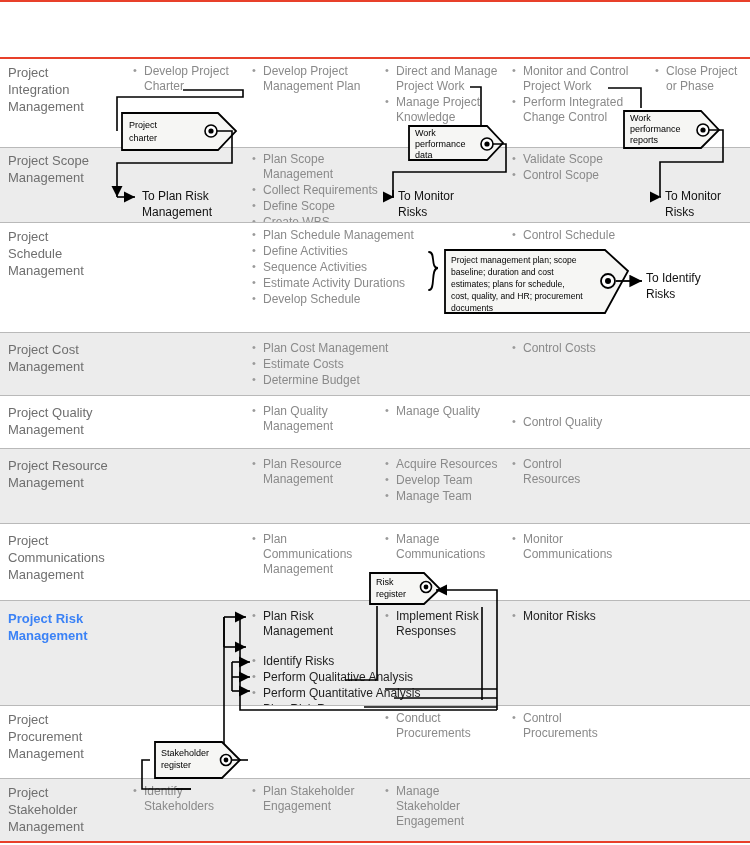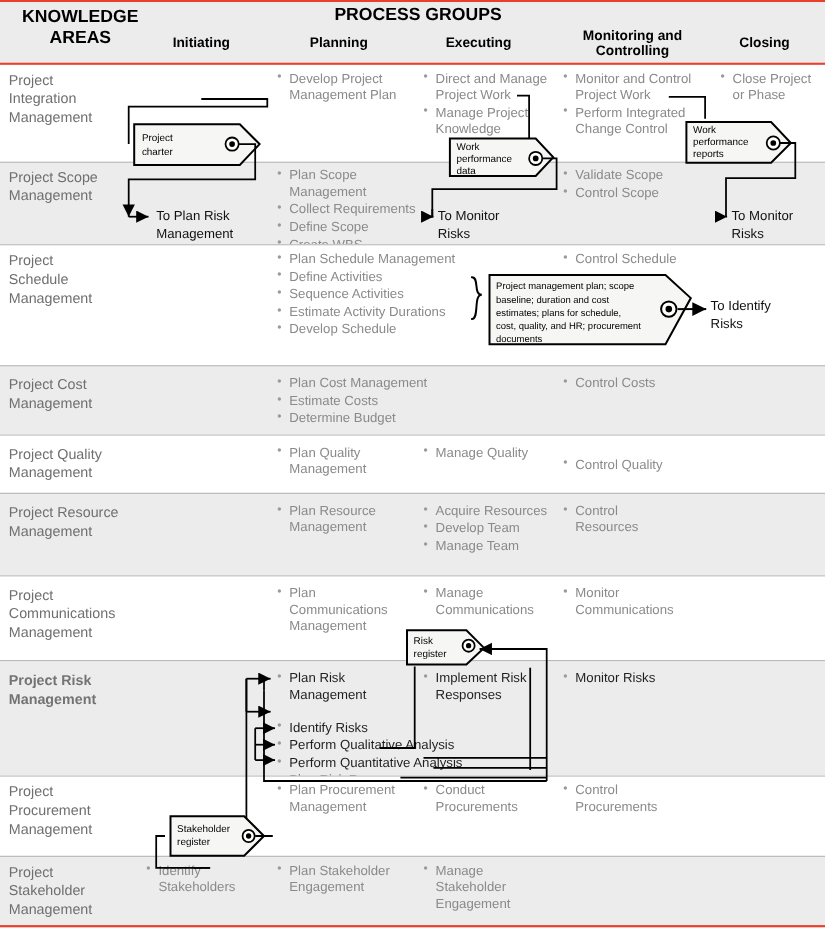--- a/index.html
+++ b/index.html
@@ -18,21 +18,21 @@
   .hdr-col{position:absolute;top:30px;font-size:12.5px;font-weight:bold;color:#000;
            text-align:center;line-height:14px;}
 
   
   .row{position:absolute;left:0;width:750px;}
   .row.shade{background:#ececec;}
   .row.plain{background:#ffffff;}
   .row-sep{position:absolute;left:0;width:750px;height:1px;background:#b9b9b9;}
 
   .ka-label{position:absolute;left:8px;font-size:13px;color:#6f6f6f;line-height:17px;}
-  .ka-label.bold{font-weight:bold;color:#737373;}
+  .ka-label.bold{font-weight:bold;color:#3b82f6;}
 
   .cell{position:absolute;font-size:12px;color:#8a8a8a;line-height:15px;}
   .cell ul{list-style:none;margin:0;padding:0;}
   .cell li{position:relative;padding-left:11px;margin:0 0 1px 0;}
   .cell li:before{content:"\2022";position:absolute;left:0;top:-1px;color:#9a9a9a;font-size:11px;}
 
   
   .dest{position:absolute;font-size:12px;color:#111;line-height:16px;font-weight:normal;}
 
   
@@ -40,44 +40,33 @@
   .tagtext{font-family:"Liberation Sans","DejaVu Sans",sans-serif;font-size:9px;fill:#000;}
   .tagtext.big{font-size:8.6px;}
 </style>
 </head>
 <body>
 
 <div id="page">
 
   <div class="rule-red" style="top:0;"></div>
 
-  <div id="header">
-    <div class="hdr-ka">
-      <div>KNOWLEDGE</div>
-      <div>AREAS</div>
-    </div>
-    <div class="hdr-pg">PROCESS GROUPS</div>
-
-    <div class="hdr-col" style="left:133px;width:100px;">Initiating</div>
-    <div class="hdr-col" style="left:258px;width:100px;">Planning</div>
-    <div class="hdr-col" style="left:385px;width:100px;">Executing</div>
-    <div class="hdr-col" style="left:510px;top:23px;width:130px;">
-      <div>Monitoring and</div>
-      <div>Controlling</div>
-    </div>
-    <div class="hdr-col" style="left:645px;width:100px;">Closing</div>
-  </div>
 
   <div class="rule-red" style="top:57px;"></div>
 
   <div class="row plain" style="top:59px;height:88px;"></div>
   <div class="ka-label" style="top:64px;width:125px;">
     <div>Project</div>
     <div>Integration</div>
     <div>Management</div>
+  </div>
+  <div class="cell" style="left:133px;top:64px;width:110px;">
+    <ul>
+        <li>Develop Project Charter</li>
+      </ul>
   </div>
   <div class="cell" style="left:252px;top:64px;width:125px;">
     <ul>
         <li>Develop Project Management Plan</li>
       </ul>
   </div>
   <div class="cell" style="left:385px;top:64px;width:120px;">
     <ul>
       <li>Direct and Manage Project Work</li>
       <li>Manage Project Knowledge</li>
@@ -260,25 +249,20 @@
     <ul>
         <li>Monitor Risks</li>
       </ul>
   </div>
 
   <div class="row plain" style="top:705px;height:73px;"></div>
   <div class="ka-label" style="top:711px;width:125px;">
     <div>Project</div>
     <div>Procurement</div>
     <div>Management</div>
-  </div>
-  <div class="cell" style="left:252px;top:711px;width:115px;">
-    <ul>
-        <li>Plan Procurement Management</li>
-      </ul>
   </div>
   <div class="cell" style="left:385px;top:711px;width:105px;">
     <ul>
         <li>Conduct Procurements</li>
       </ul>
   </div>
   <div class="cell" style="left:512px;top:711px;width:95px;">
     <ul>
         <li>Control Procurements</li>
       </ul>

